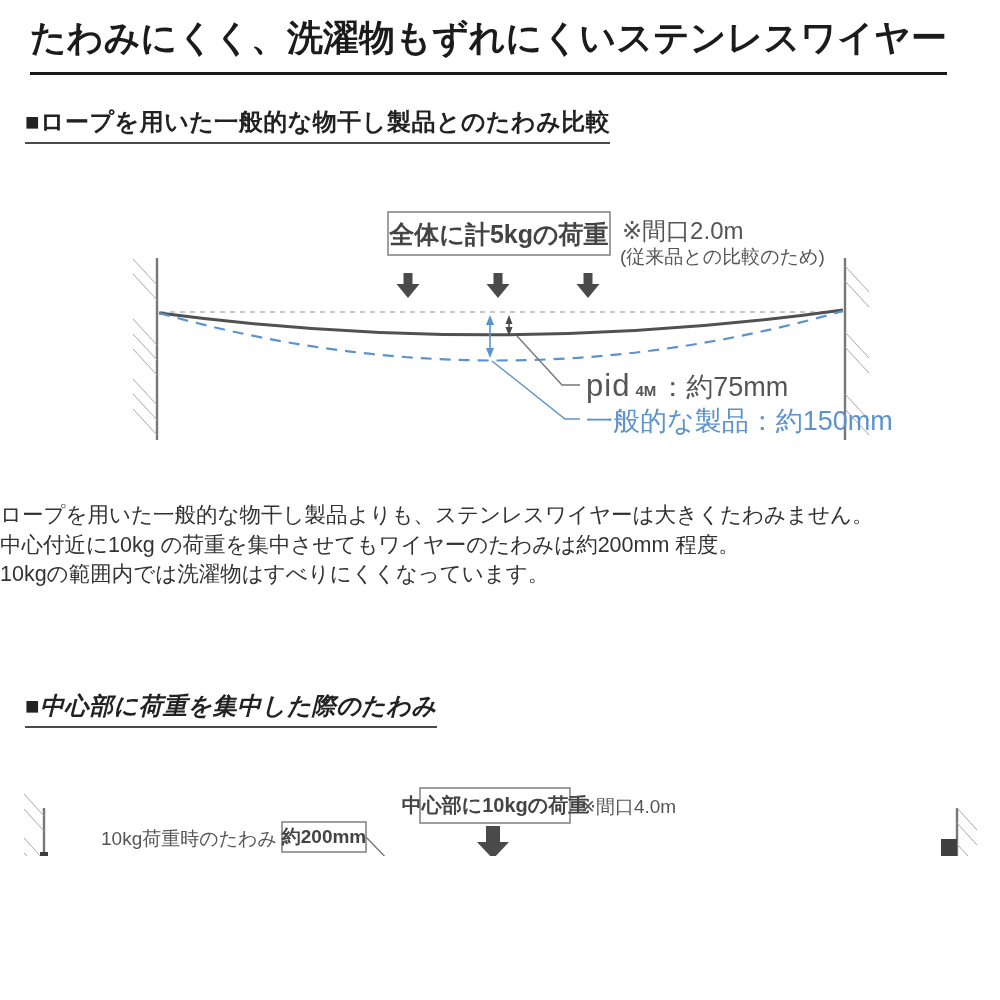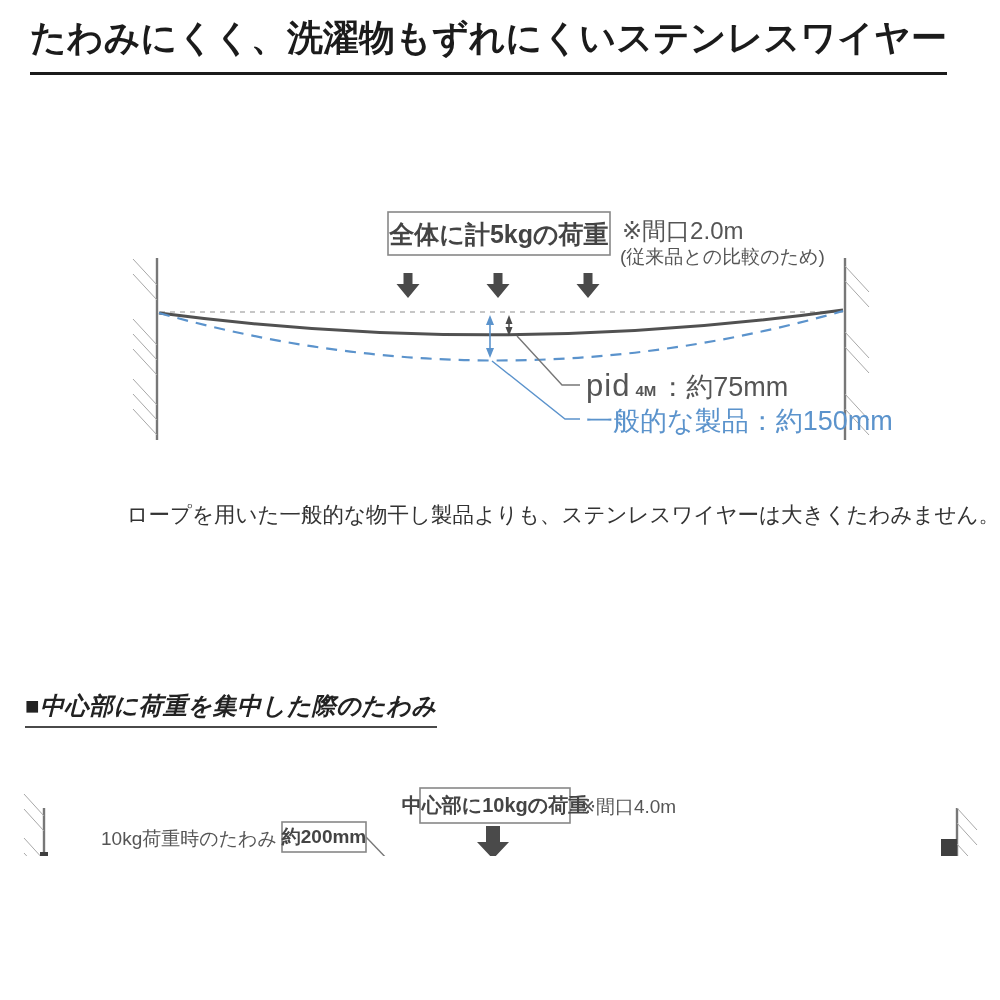--- a/index.html
+++ b/index.html
@@ -12,21 +12,21 @@
     left:30px;top:14px;font-size:36px;font-weight:900;color:#1b1b1b;
     letter-spacing:0px;border-bottom:3px solid #1b1b1b;padding-bottom:9px;
     display:inline-block;white-space:nowrap;margin:0;
   }
   .sec-heading{
     font-size:24px;font-weight:600;color:#222;margin:0;
     border-bottom:2px solid #4a4a4a;padding-bottom:4px;
     display:inline-block;white-space:nowrap;letter-spacing:0.5px;
   }
   .desc{
-    left:0;top:501px;width:1000px;text-align:right;
+    left:0;top:501px;width:1000px;text-align:left;
     font-size:21.5px;line-height:29.5px;color:#333;font-weight:500;margin:0;
   }
   svg{position:absolute;left:0;display:block;}
   svg text{font-family:"Liberation Sans","DejaVu Sans",sans-serif;}
   .t26b{font-size:25px;font-weight:700;fill:#444;}
   .t25g{font-size:24px;fill:#555;font-weight:500;}
   .t19g{font-size:19px;fill:#555;font-weight:500;}
   .t20b{font-size:20px;font-weight:700;fill:#444;}
   .t19box{font-size:19px;fill:#444;font-weight:600;}
   .t19blue{font-size:19px;fill:#5b93cc;font-weight:500;}
@@ -50,20 +50,21 @@
   .bluefill{fill:#5b93cc;}
   .anchorfill{fill:#3f3f3f;}
 </style>
 </head>
 <body>
 
 <div class="canvas">
 
   <h1 class="abs page-title">たわみにくく、洗濯物もずれにくいステンレスワイヤー</h1>
 
+  <h2 class="abs sec-heading" style="left:25px;top:106px;">■ロープを用いた一般的な物干し製品とのたわみ比較</h2>
 
   <svg class="abs" style="top:178px;" width="1000" height="302" viewBox="0 178 1000 302">
 
     <g>
       <rect x="388" y="212" width="222" height="43" class="boxline"></rect>
       <text x="499" y="243" text-anchor="middle" class="t26b">全体に計5kgの荷重</text>
     </g>
     <text x="622" y="239" class="t25g">※間口2.0m</text>
     <text x="620" y="263" class="t19g">(従来品との比較のため)</text>
 
@@ -103,20 +104,22 @@
 
     <polyline class="conngray" points="517,336 562,385 580,385"></polyline>
     <polyline class="connblue" points="492,361 565,419 580,419"></polyline>
 
     <text x="586" y="396"><tspan class="pidbrand">pid</tspan><tspan class="pidsub" dx="5">4M</tspan><tspan class="lblgray" dx="3">：約75mm</tspan></text>
     <text x="586" y="430" class="lblblue">一般的な製品：約150mm</text>
   </svg>
 
   <div class="abs desc">
     <div>ロープを用いた一般的な物干し製品よりも、ステンレスワイヤーは大きくたわみません。</div>
+    <div>中心付近に10kg の荷重を集中させてもワイヤーのたわみは約200mm 程度。</div>
+    <div>10kgの範囲内では洗濯物はすべりにくくなっています。</div>
   </div>
 
   <h2 class="abs sec-heading" style="left:25px;top:690px;font-style:italic;">■中心部に荷重を集中した際のたわみ</h2>
 
   <svg class="abs" style="top:758px;" width="1000" height="242" viewBox="0 758 1000 242">
 
     <g>
       <rect x="420" y="788" width="150" height="35" class="boxline"></rect>
       <text x="495" y="812" text-anchor="middle" class="t20b">中心部に10kgの荷重</text>
     </g>

